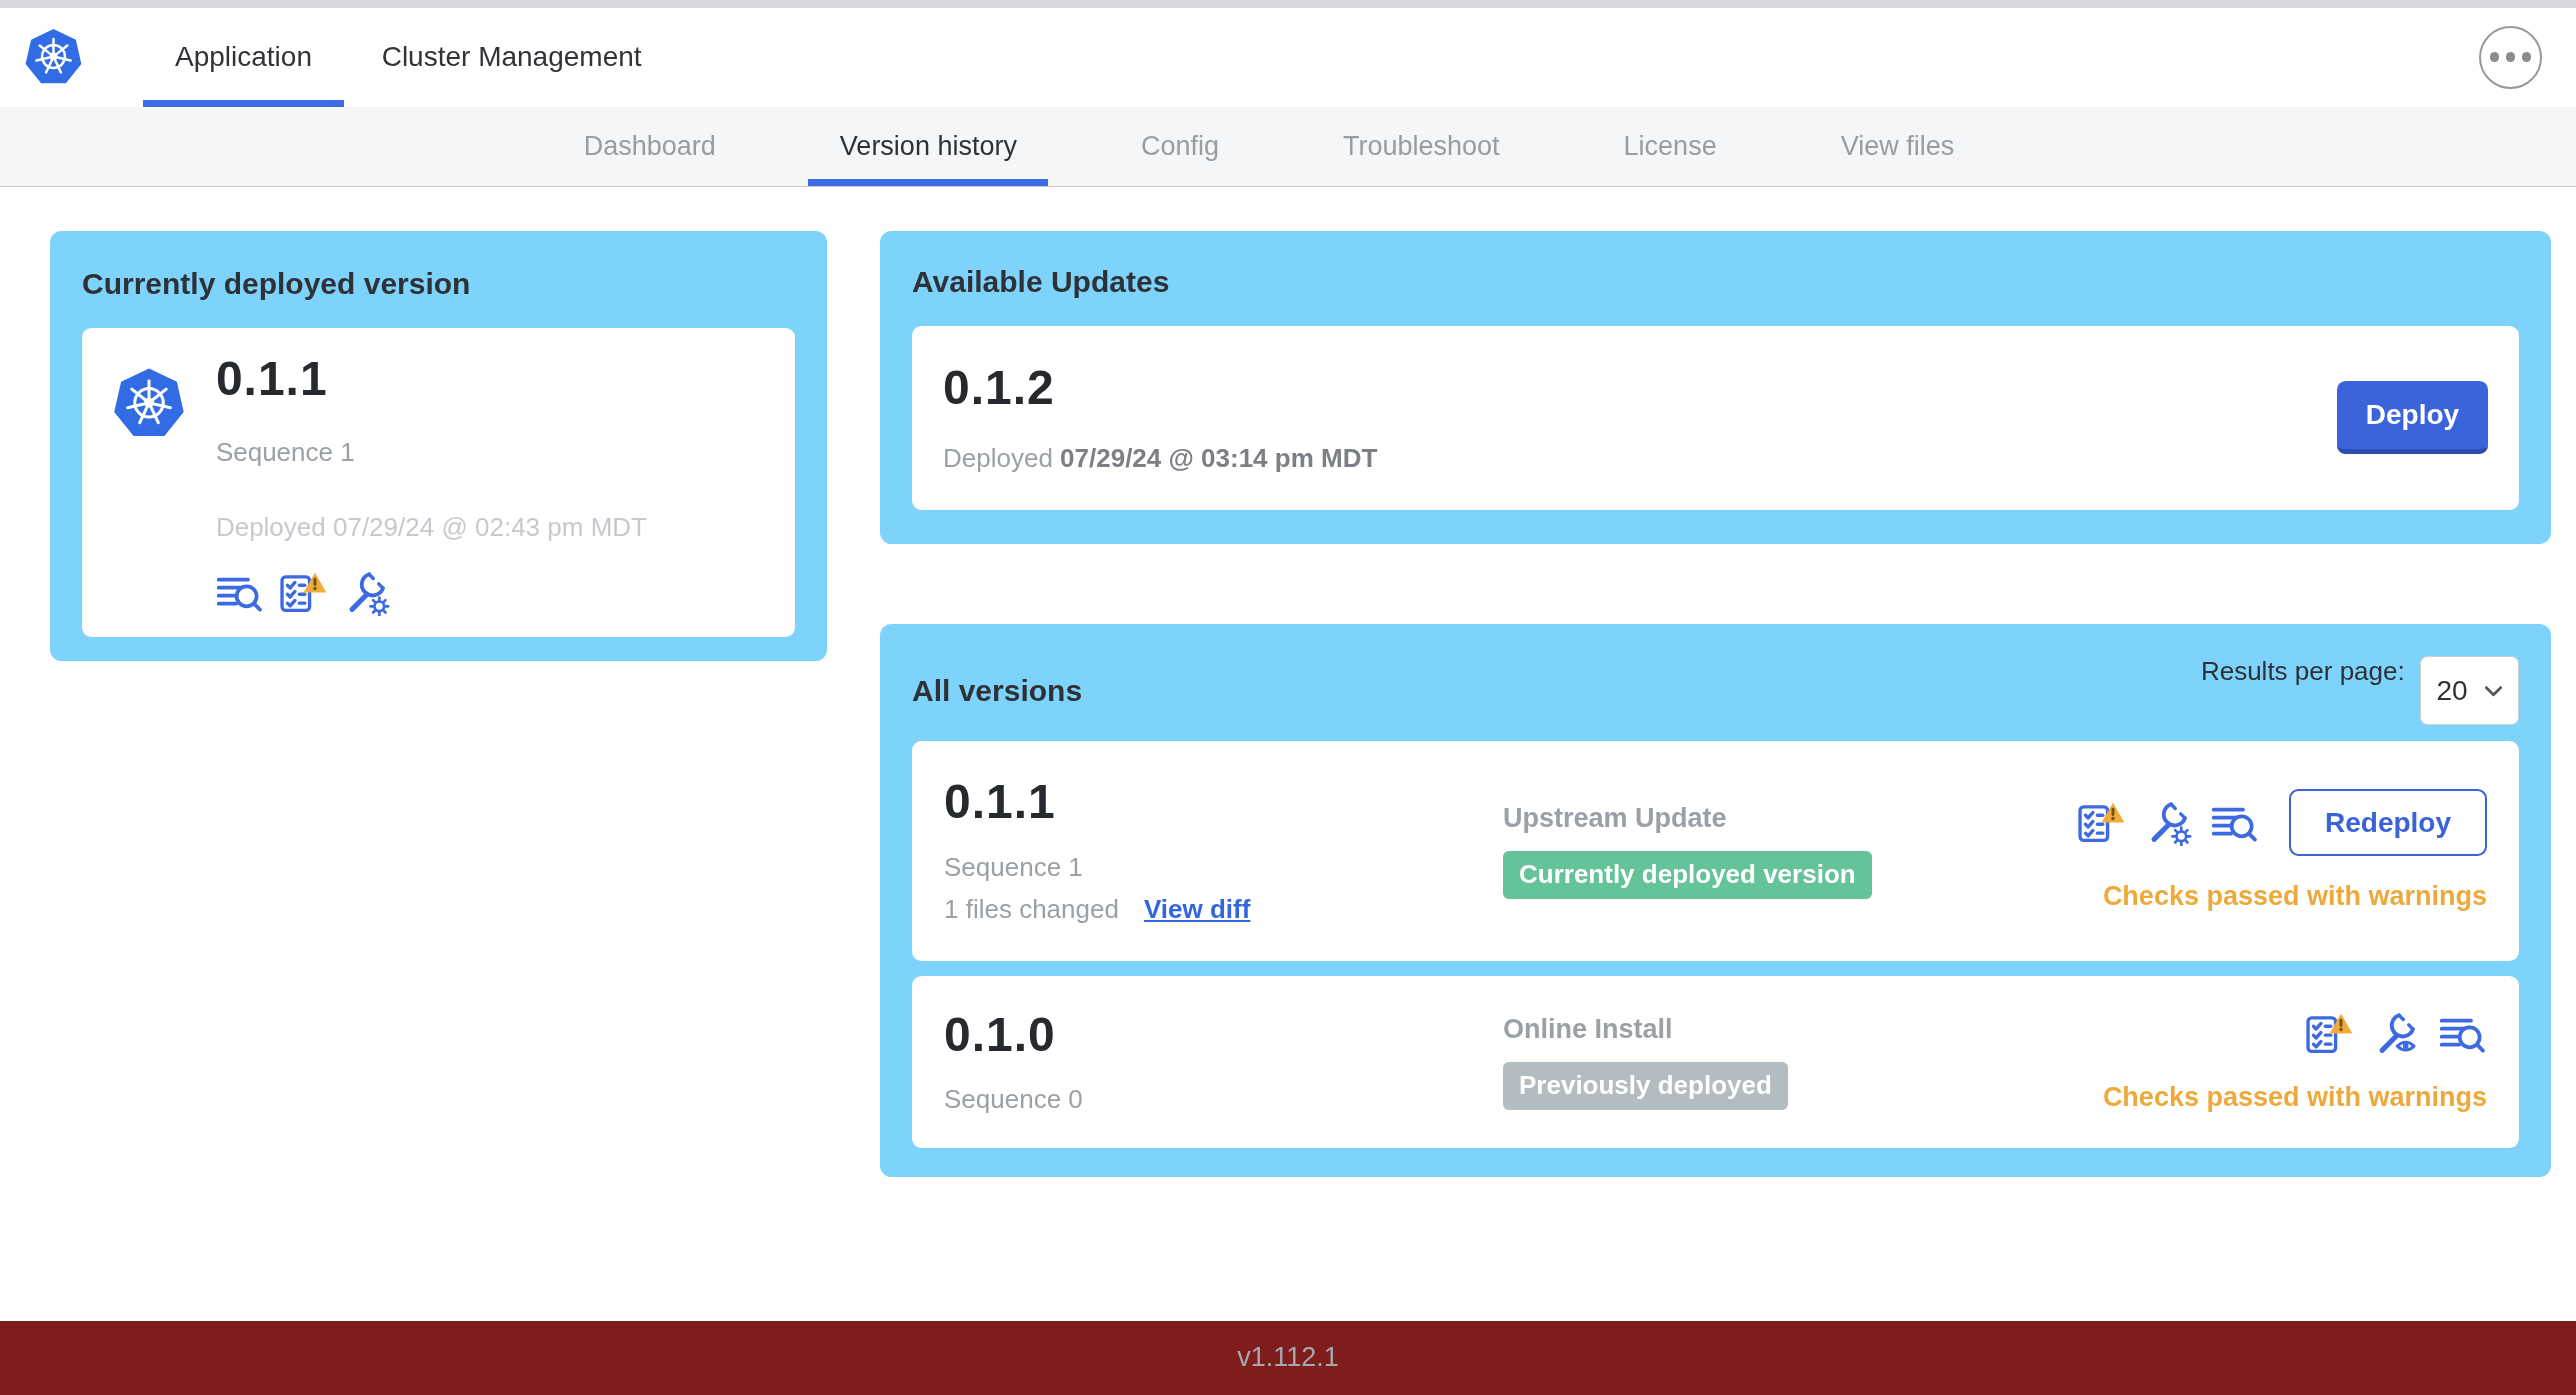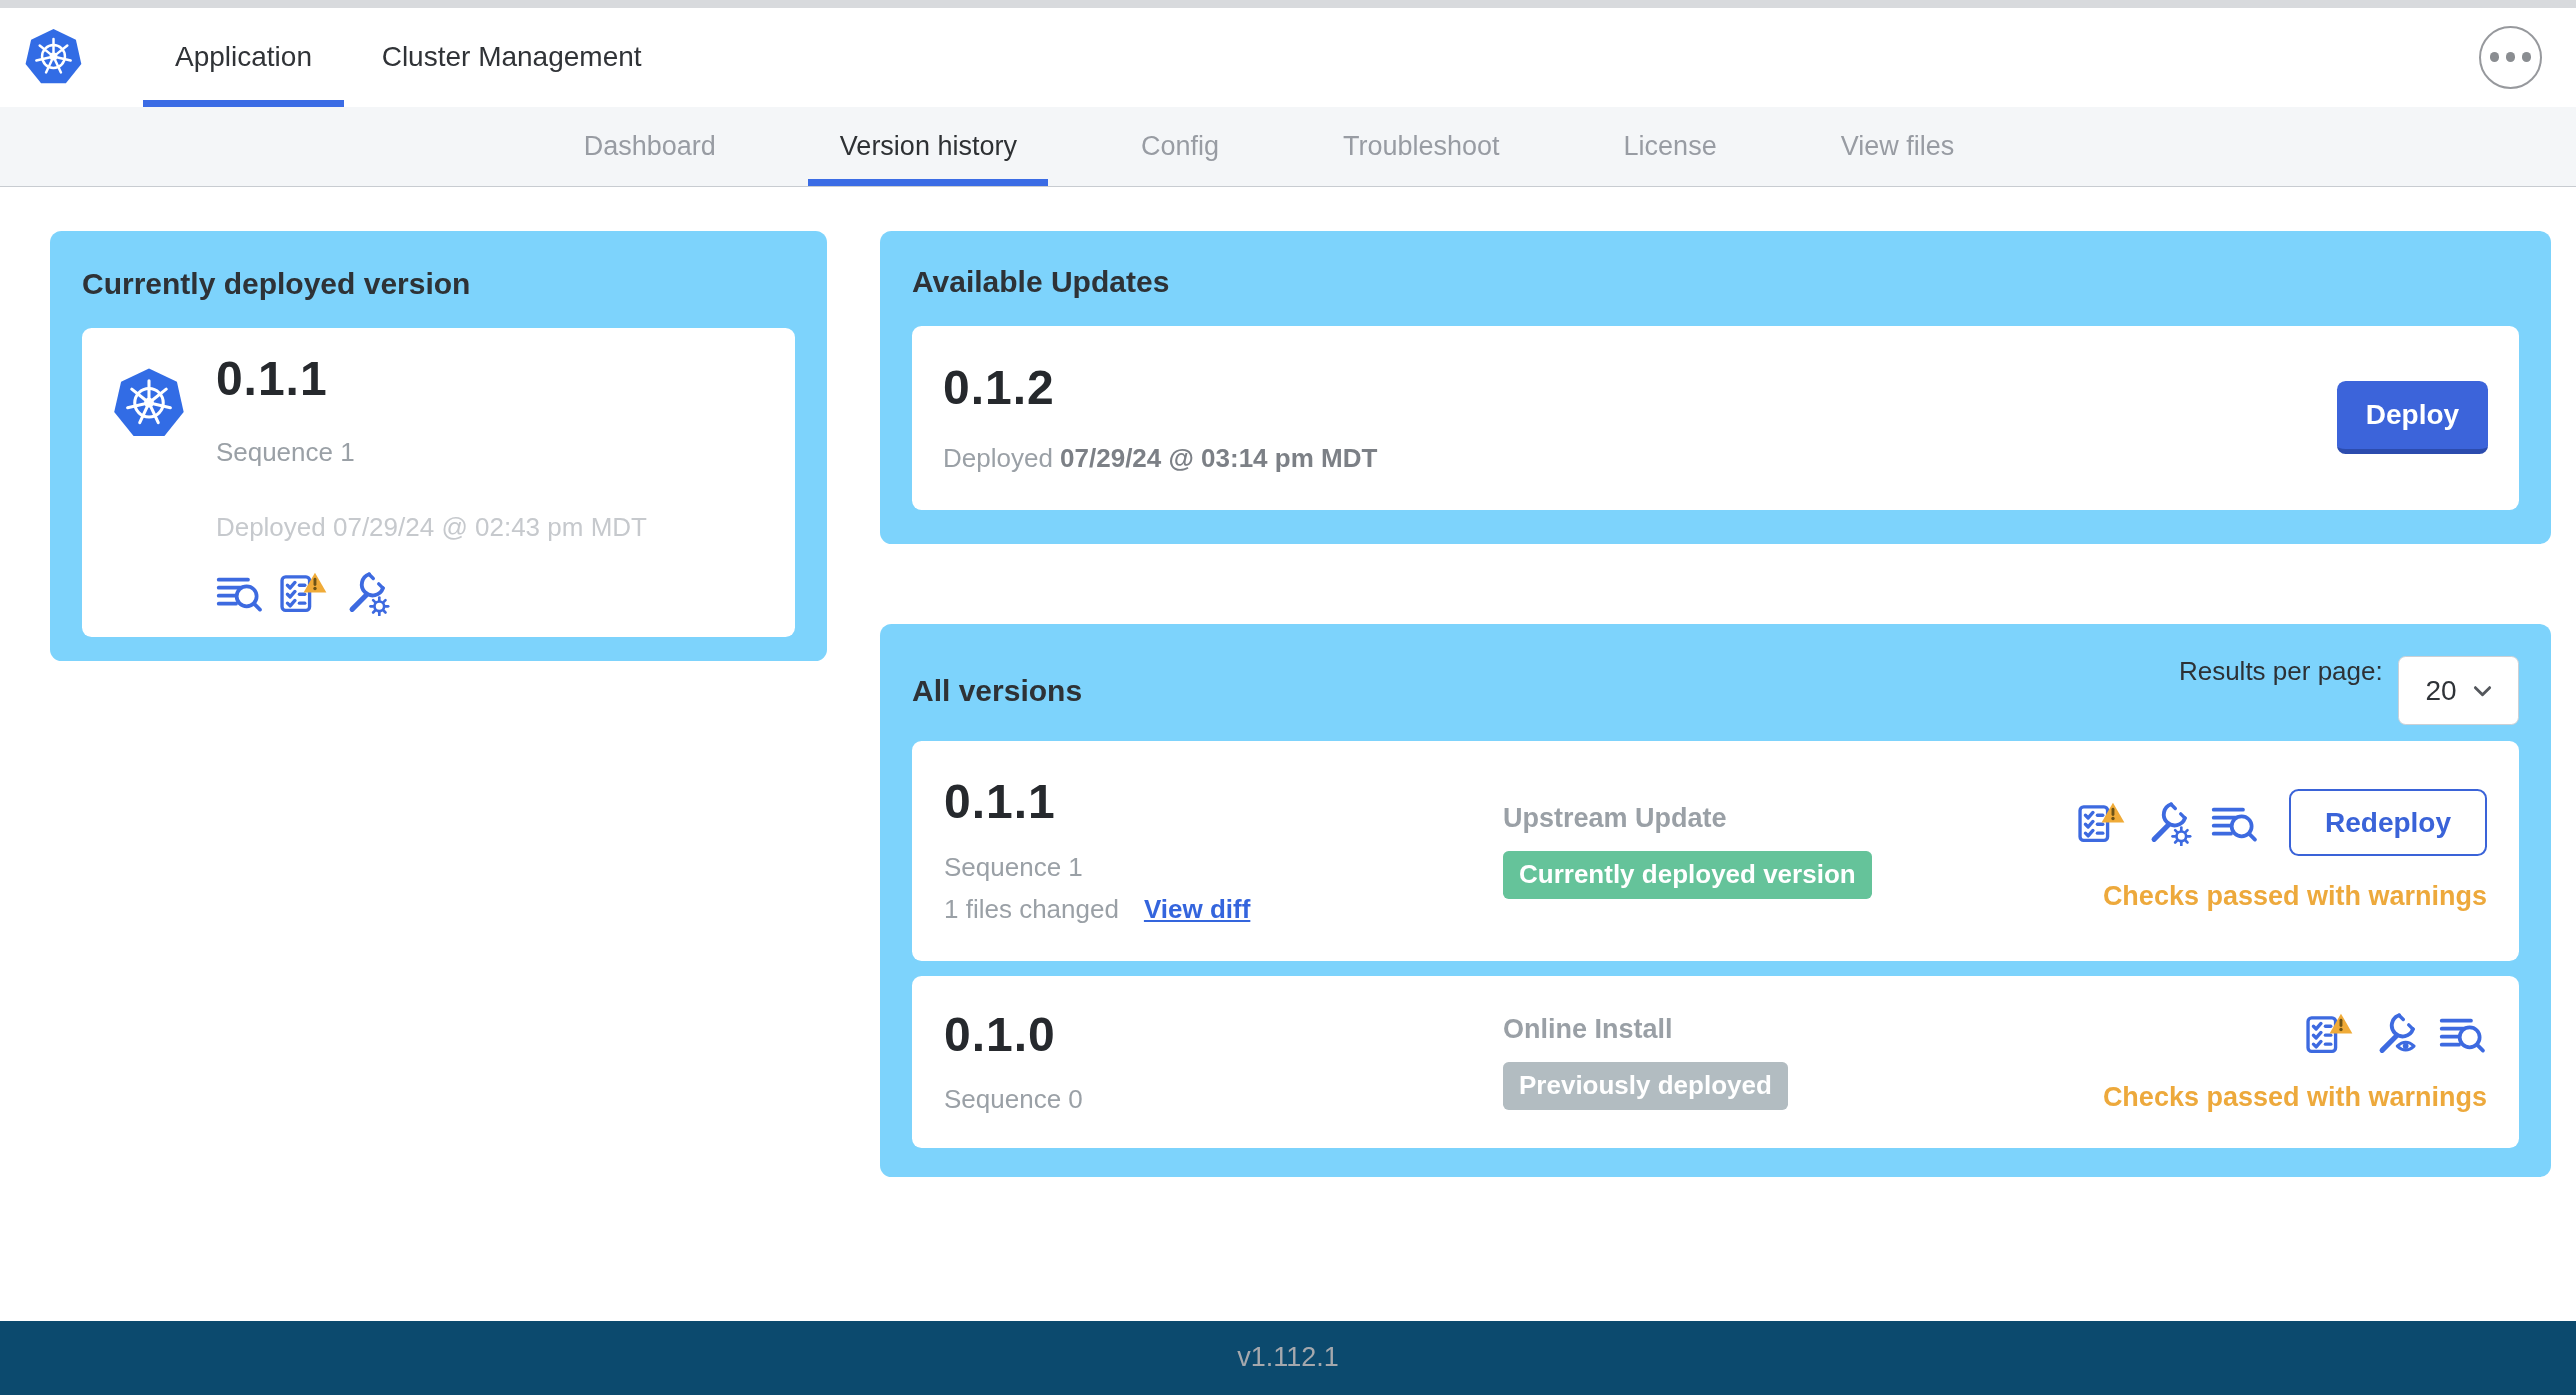--- a/index.html
+++ b/index.html
@@ -51,21 +51,21 @@
   .update-row { margin-top:27px; padding:36px 31px; display:flex; align-items:center;
                 justify-content:space-between; min-height:176px; }
   .released { margin-top:29px; font-size:26px; color:#9aa0a6; }
   .released b { color:#7c8086; font-weight:700; }
   .btn-deploy { width:151px; height:73px; background:#3c64da; border:none; border-bottom:5.7px solid #2c4cae;
                 border-radius:8.6px; color:#fff; font-size:28px; font-weight:700; cursor:pointer; font-family:inherit; }
 
   .allv-card { padding:32px 32px 29px; }
   .title-row { display:flex; align-items:center; justify-content:space-between; }
   .rpp { display:flex; align-items:flex-start; gap:15.3px; font-size:26px; color:#2d3135; }
-  .select { width:121px; height:69px; background:#fff; border:1.9px solid #ccd0d5; border-radius:7.6px;
+  .select { width:99px; height:69px; background:#fff; border:1.9px solid #ccd0d5; border-radius:7.6px;
             display:flex; align-items:center; justify-content:center; gap:16px; font-size:28px; color:#2f3338;
             cursor:pointer; }
   .select svg { width:19px; height:12.4px; color:#54575c; }
 
   .vrow { margin-top:15.3px; padding:29px 32px; display:flex; align-items:center; border-radius:9.5px; background:#fff; }
   .vrow.r1 { min-height:220px; }
   .vrow.r2 { min-height:172px; }
   .v-left { width:559px; flex:none; }
   .v-seq { margin-top:23px; font-size:26px; color:#9aa0a6; }
   .v-files { margin-top:11.5px; font-size:26px; color:#9aa0a6; display:flex; gap:25px; align-items:center; }
@@ -75,21 +75,21 @@
   .badge { display:inline-block; margin-top:17px; padding:8.6px 16px; border-radius:5.7px; font-size:26px;
            font-weight:600; color:#fff; white-space:nowrap; }
   .badge.green { background:#65c39a; }
   .badge.gray  { background:#b2bcc1; }
   .v-right { display:flex; flex-direction:column; align-items:flex-end; flex:none; }
   .v-actions { display:flex; align-items:center; gap:19px; }
   .btn-redeploy { width:198px; height:67px; background:#fff; border:2.9px solid #3a63d8; border-radius:9.5px;
                   color:#3a63d8; font-size:28px; font-weight:700; cursor:pointer; margin-left:11.5px; font-family:inherit; }
   .status-warn { margin-top:25px; font-size:27px; font-weight:600; color:#eda93c; }
 
-  footer { height:74px; background:#0c4a6e; display:flex; align-items:center; justify-content:center;
+  footer { height:74px; background:#7f1d1d; display:flex; align-items:center; justify-content:center;
            font-size:27px; color:#a5a8ad; }
   .defs-hidden { position:absolute; width:0; height:0; overflow:hidden; }
 </style>
 </head>
 <body>
 
 <svg class="defs-hidden" aria-hidden="true">
   <defs>
     <symbol id="k8s" viewBox="0 0 64 64">
       <polygon points="32,2 55.5,13.3 61.2,38.7 45,59 19,59 2.7,38.7 8.5,13.3" fill="#326CE5"></polygon>

